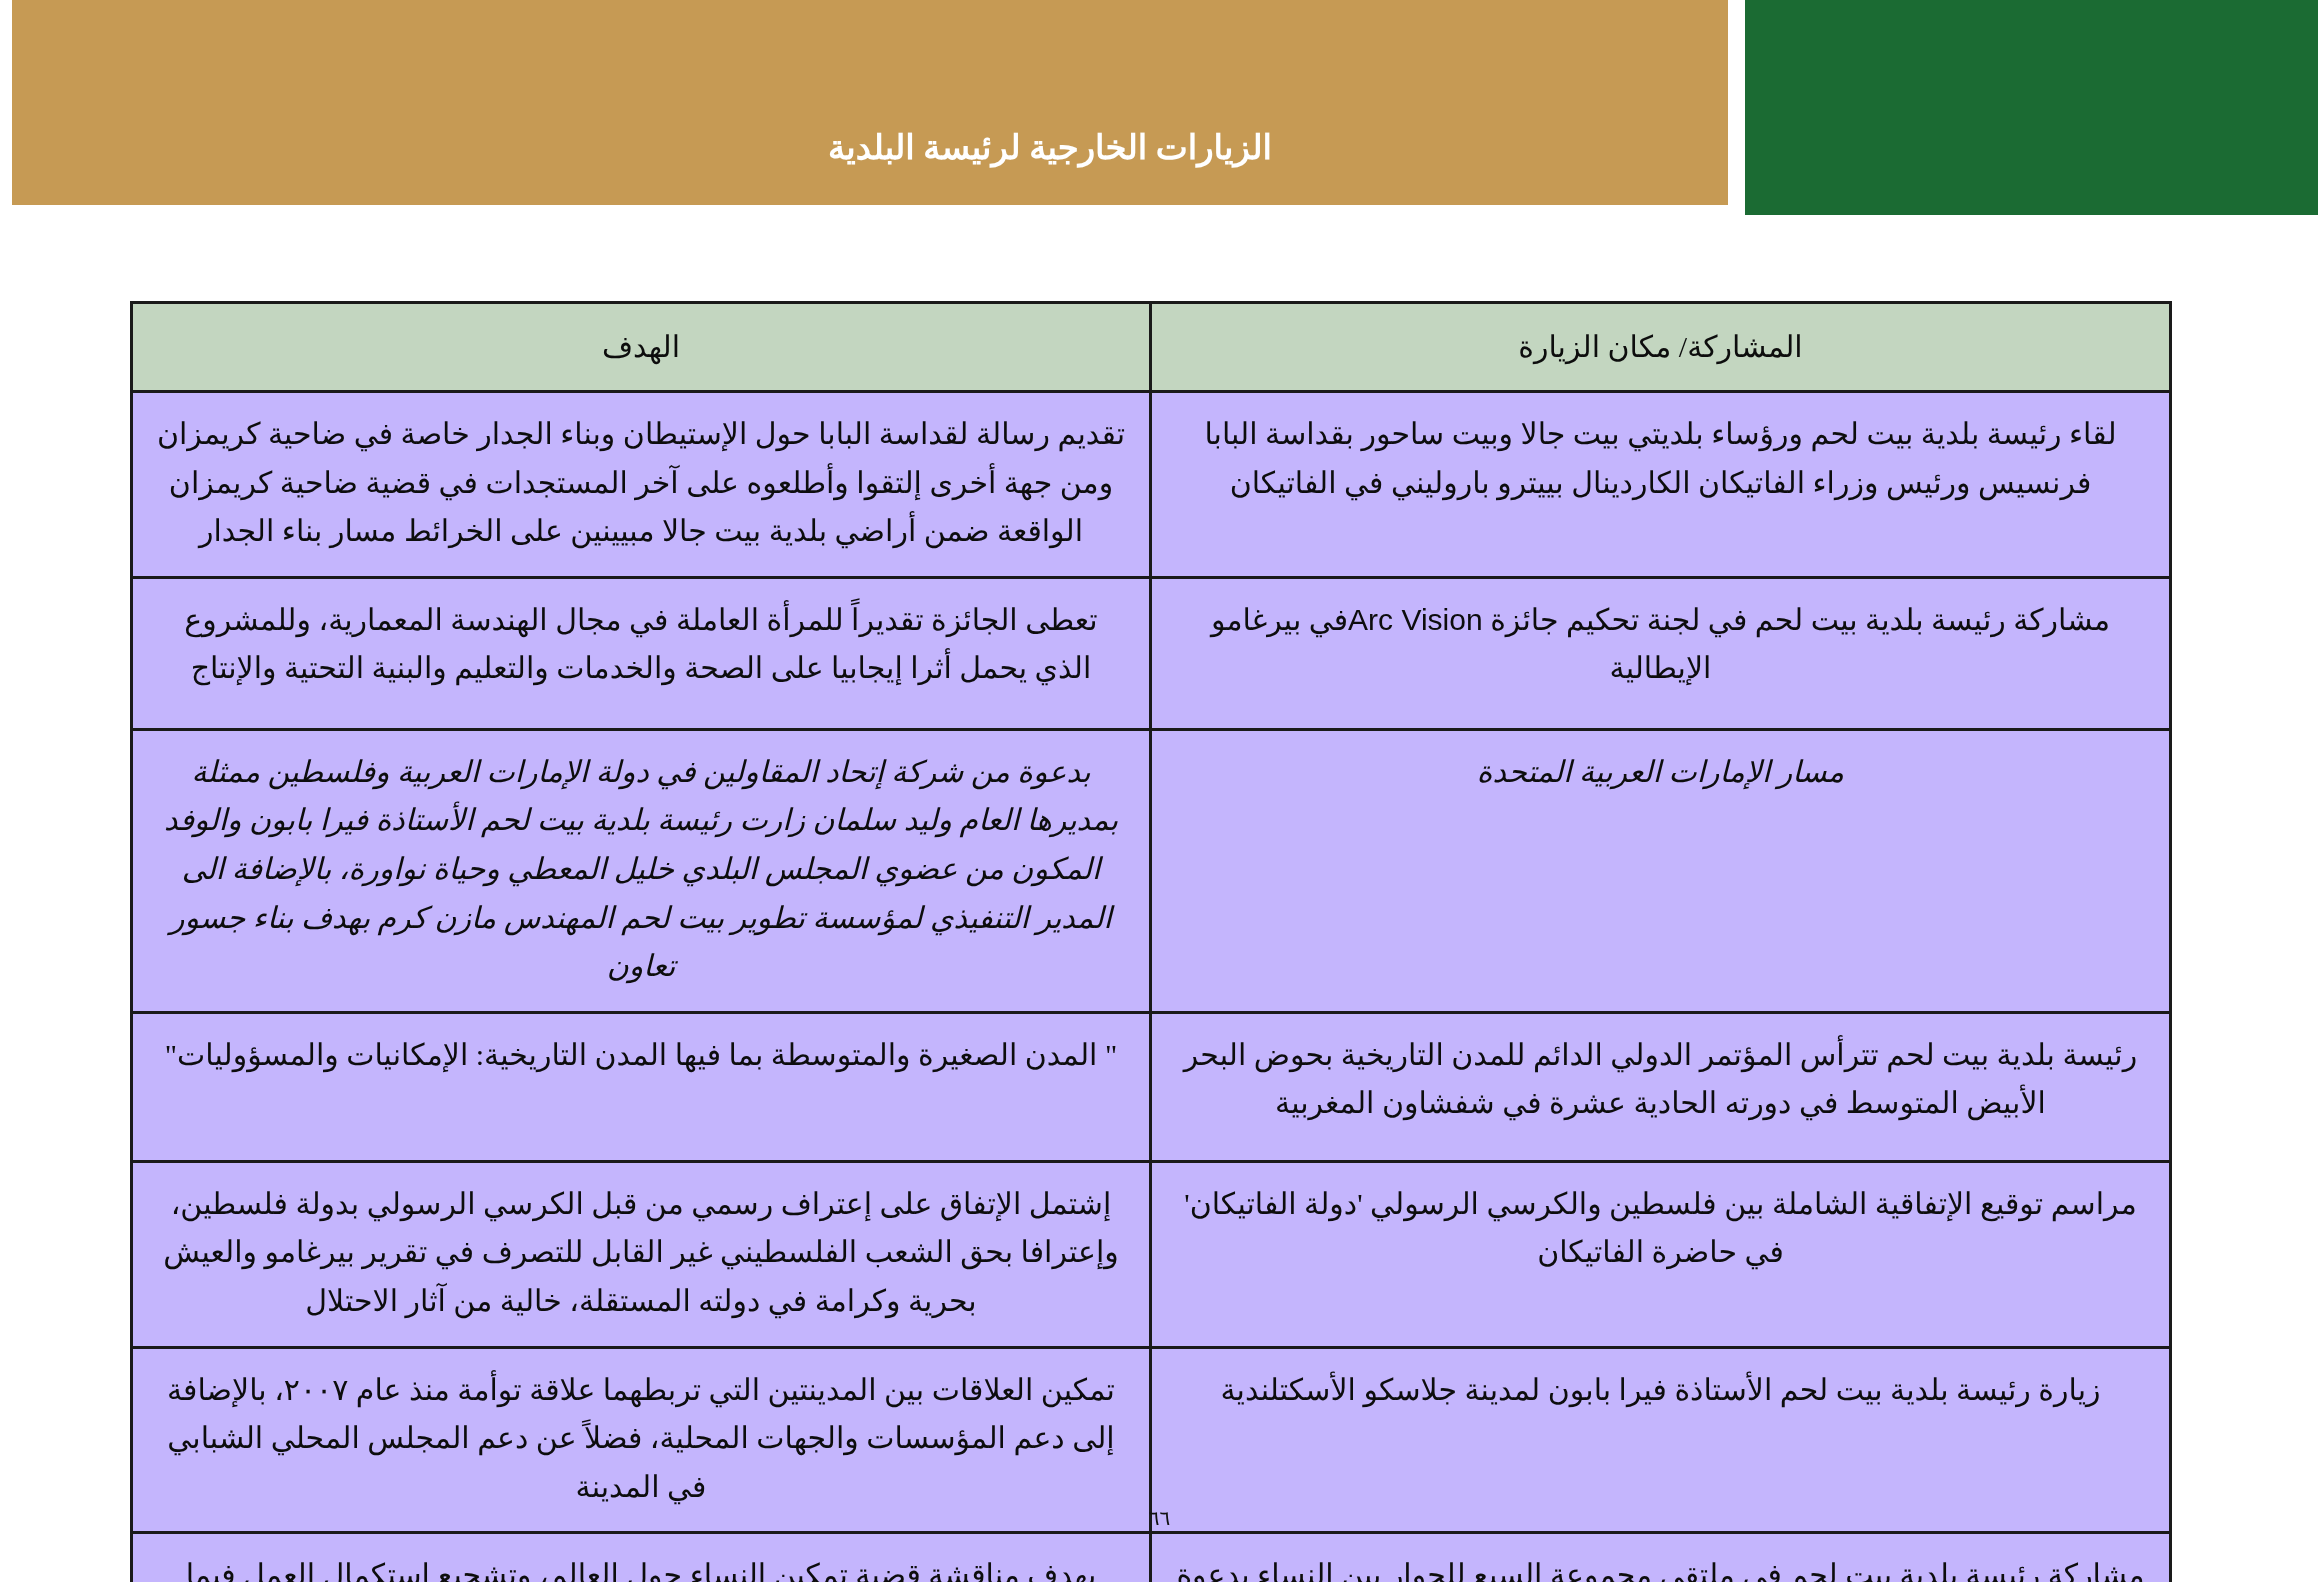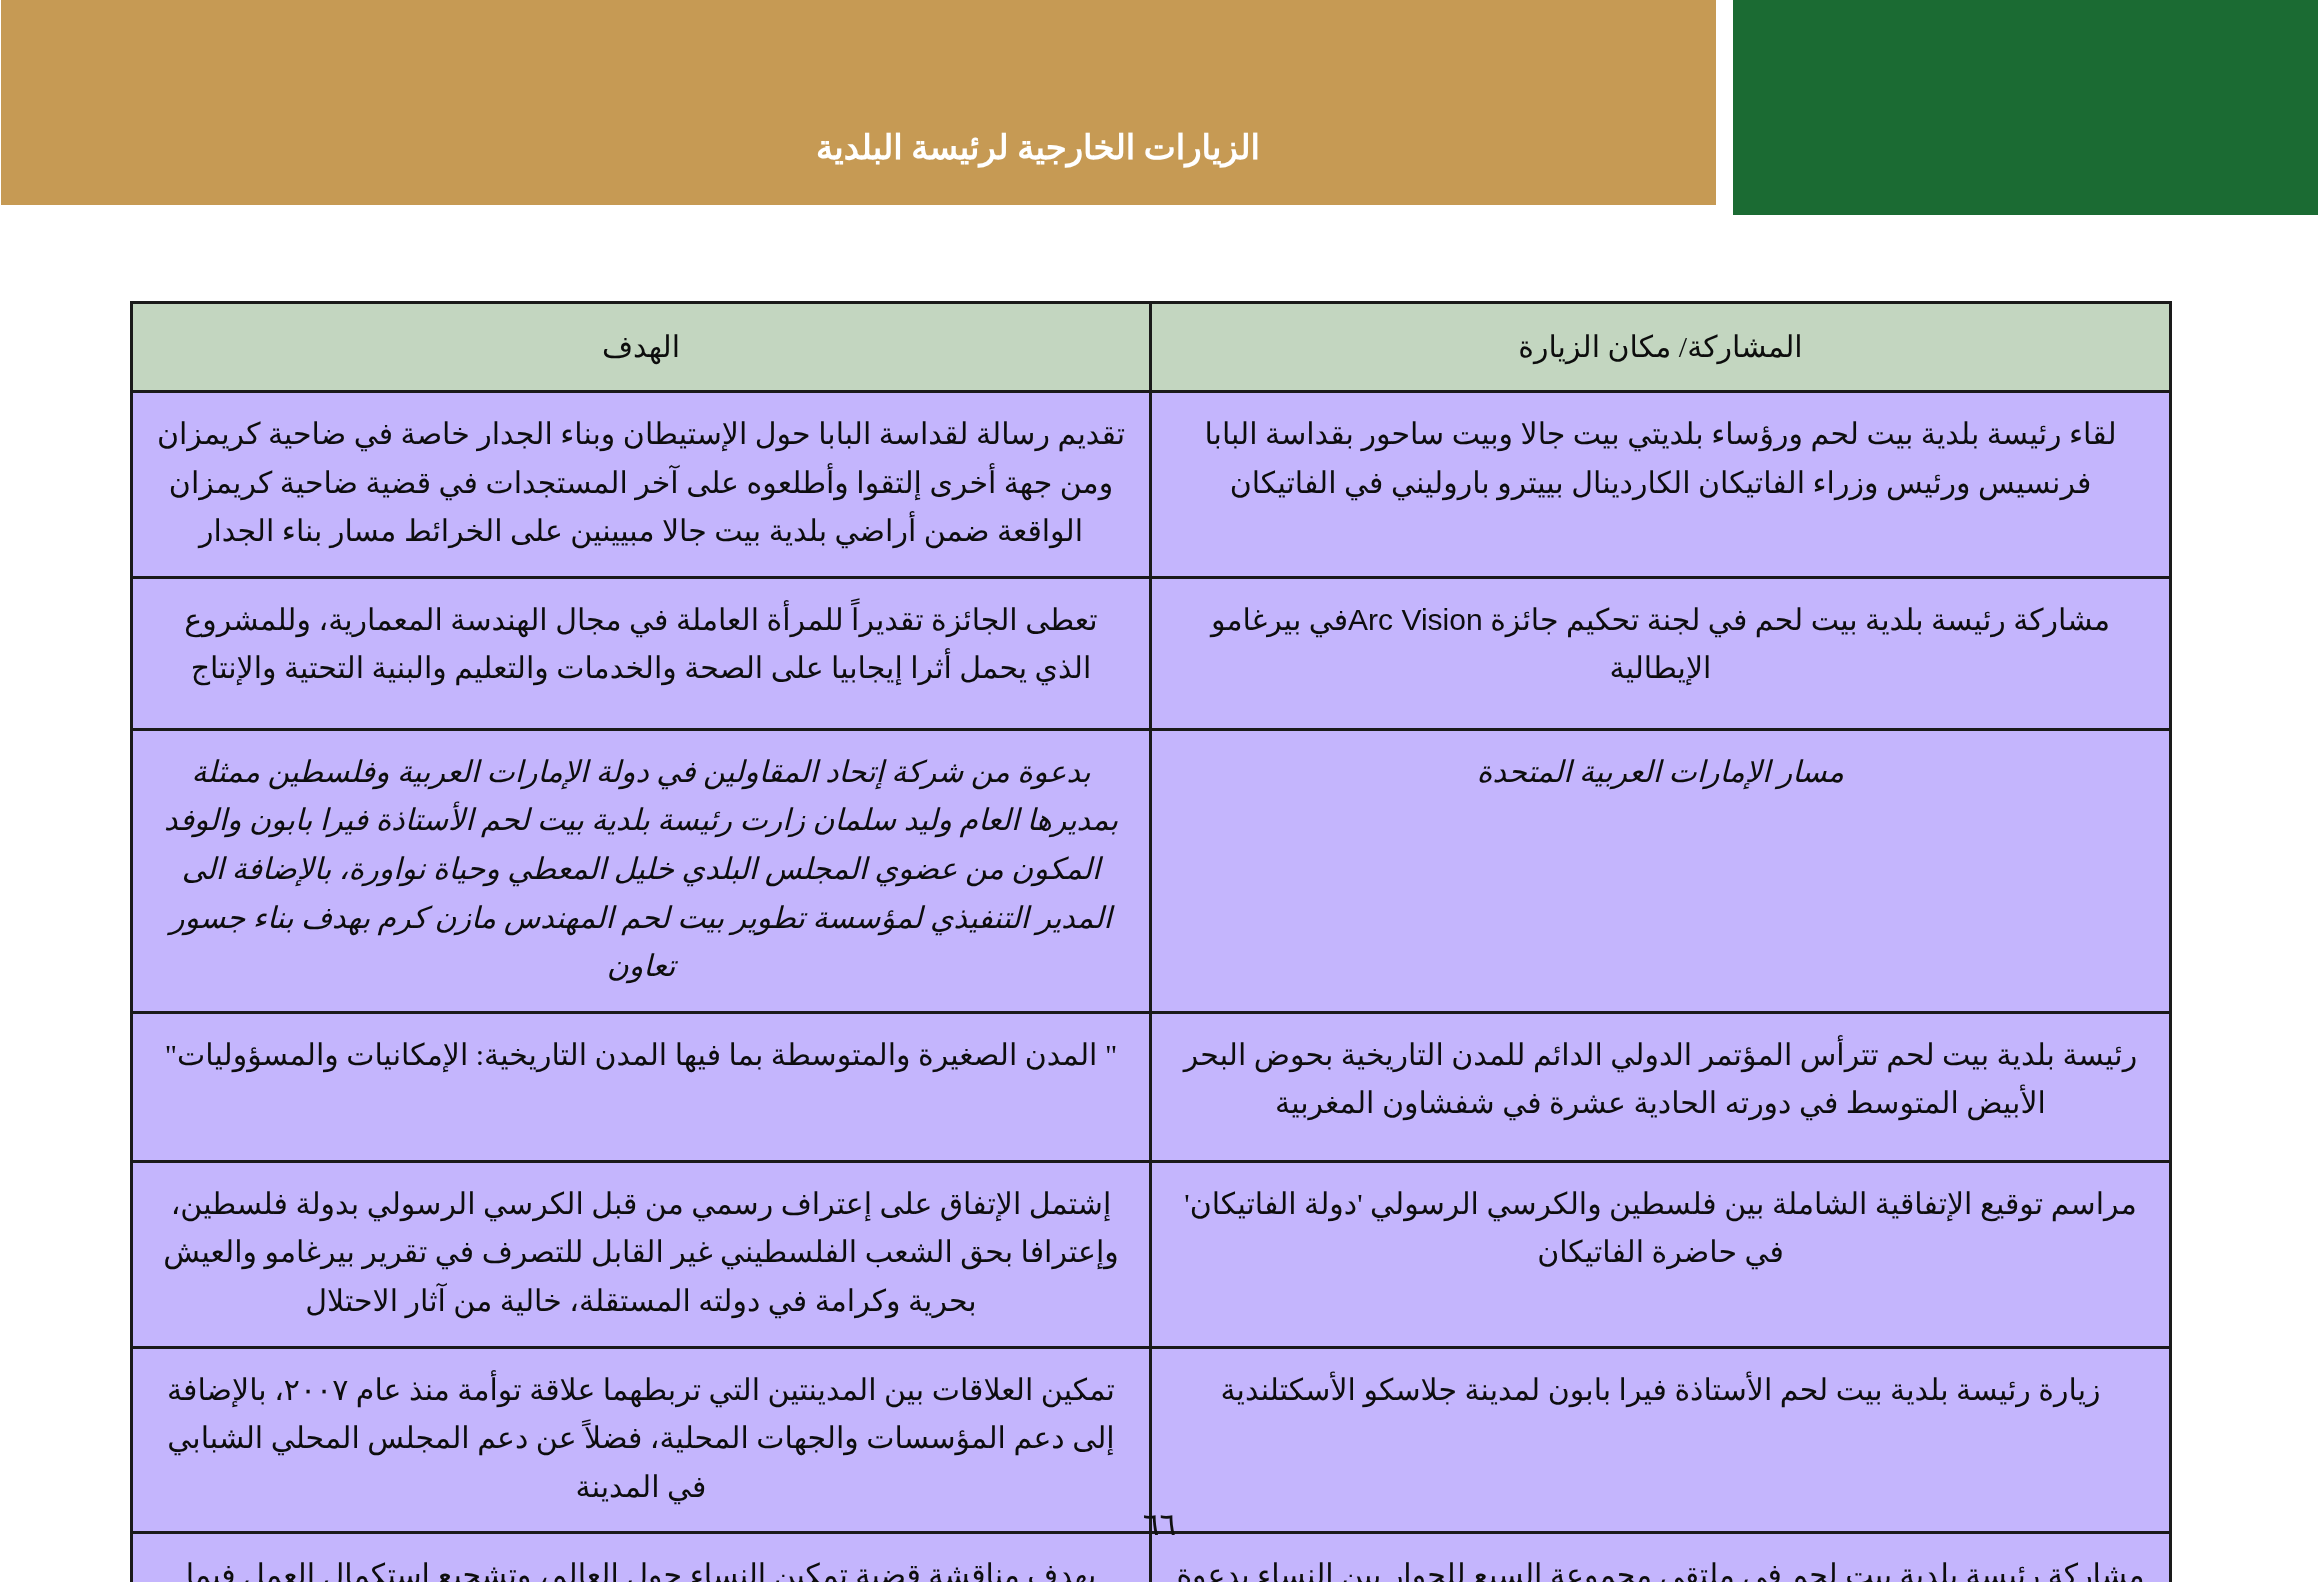--- a/index.html
+++ b/index.html
@@ -13,21 +13,21 @@
     height: 1582px;
     position: relative;
     overflow: hidden;
     font-family: "Liberation Serif", "DejaVu Serif", serif;
   }
 
   
   .header-zone {
     position: absolute;
     top: 0;
-    left: 0;
+    left: 12px;
     width: 1867px;
     height: 212px;
   }
   .band-gold {
     position: absolute;
     top: 0;
     left: 0;
     width: 1716px;
     height: 205px;
     background: #c69a54;
@@ -124,21 +124,21 @@
   tr.r6 td { height: 126px; }
   tr.r7 td { height: 162px; }
 
   
   .page-number {
     position: absolute;
     top: 1506px;
     left: 0;
     width: 2319px;
     text-align: center;
-    font-size: 31px;
+    font-size: 20px;
     color: #111111;
     direction: rtl;
     font-family: "Liberation Serif", "DejaVu Serif", serif;
   }
 </style>
 </head>
 <body>
 
 <div class="header-zone">
   <div class="band-gold"></div>

